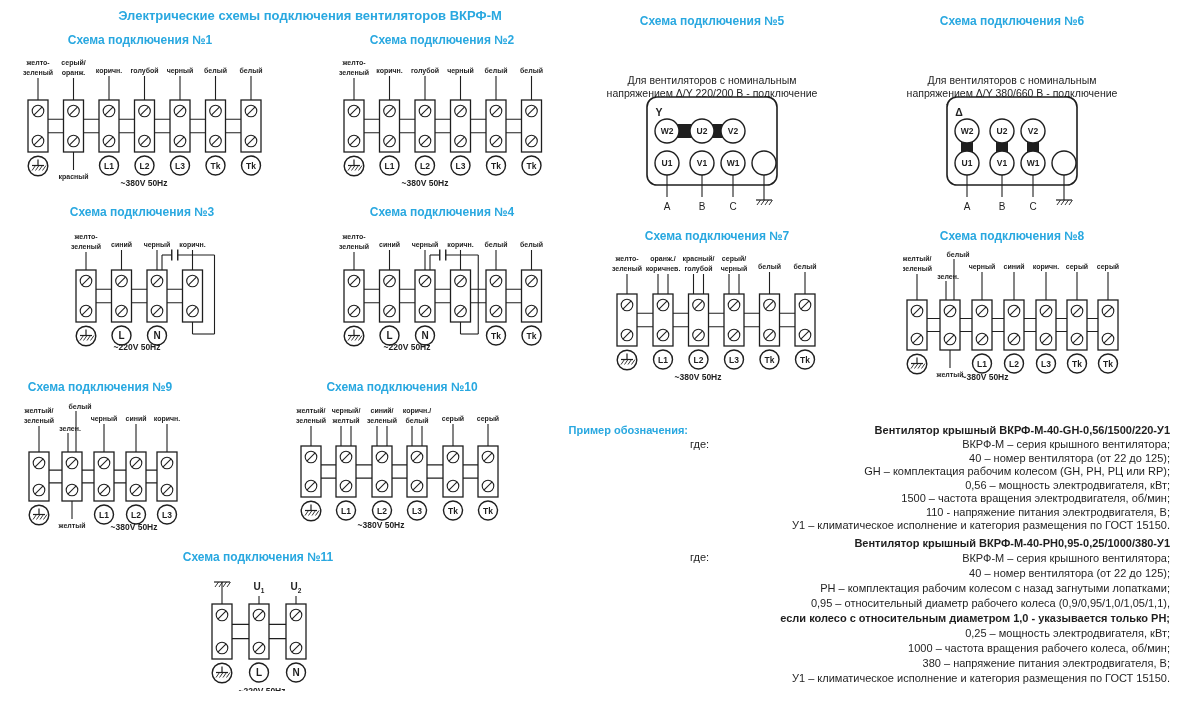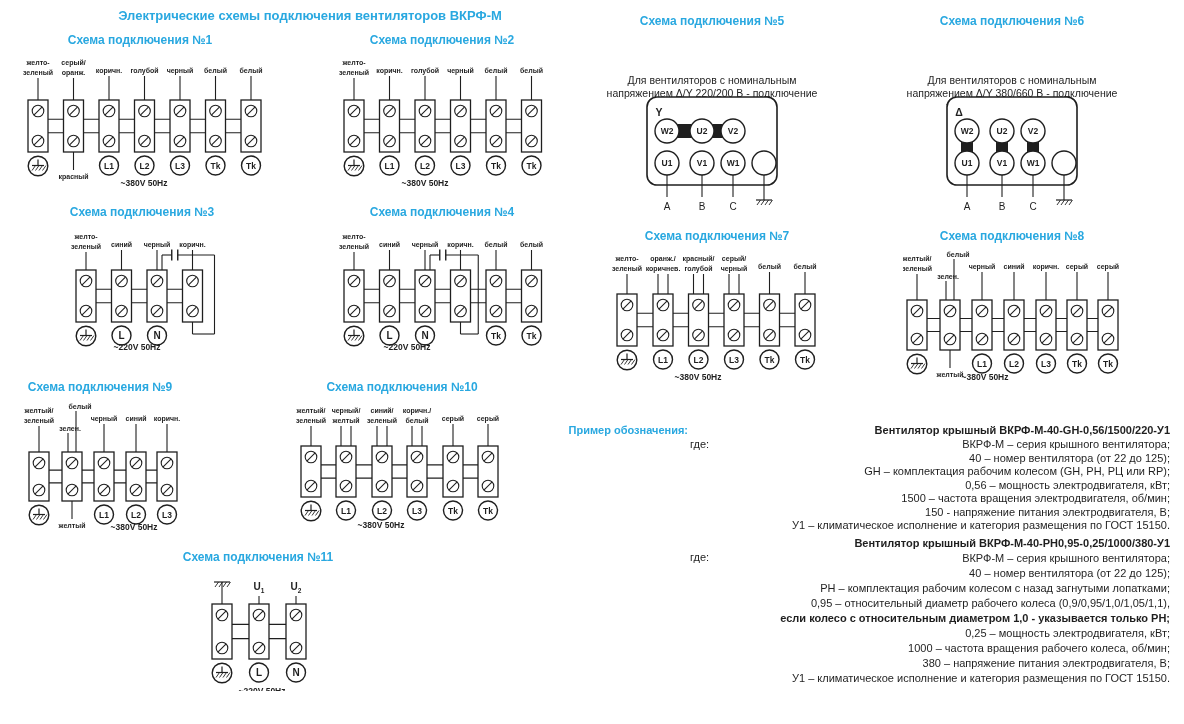--- a/index.html
+++ b/index.html
@@ -1136,21 +1136,21 @@
   <div class="example" style="top: 424px;">
         <div class="ex-title">Вентилятор крышный ВКРФ-М-40-GH-0,56/1500/220-У1</div>
         <div class="ex-row">
           <span class="gde">где:</span>
           <div class="lines" style="line-height: 13.5px;">
             <div>ВКРФ-М – серия крышного вентилятора;</div>
             <div>40 – номер вентилятора (от 22 до 125);</div>
             <div>GH – комплектация рабочим колесом (GH, РН, РЦ или RP);</div>
             <div>0,56 – мощность электродвигателя, кВт;</div>
             <div>1500 – частота вращения электродвигателя, об/мин;</div>
-            <div>150 - напряжение питания электродвигателя, В;</div>
+            <div>110 - напряжение питания электродвигателя, В;</div>
             <div>У1 – климатическое исполнение и категория размещения по ГОСТ 15150.</div>
           </div>
         </div>
       </div>
       <div class="example" style="top: 537px;">
         <div class="ex-title">Вентилятор крышный ВКРФ-М-40-РН0,95-0,25/1000/380-У1</div>
         <div class="ex-row">
           <span class="gde">где:</span>
           <div class="lines" style="line-height: 15px;">
             <div>ВКРФ-М – серия крышного вентилятора;</div>

